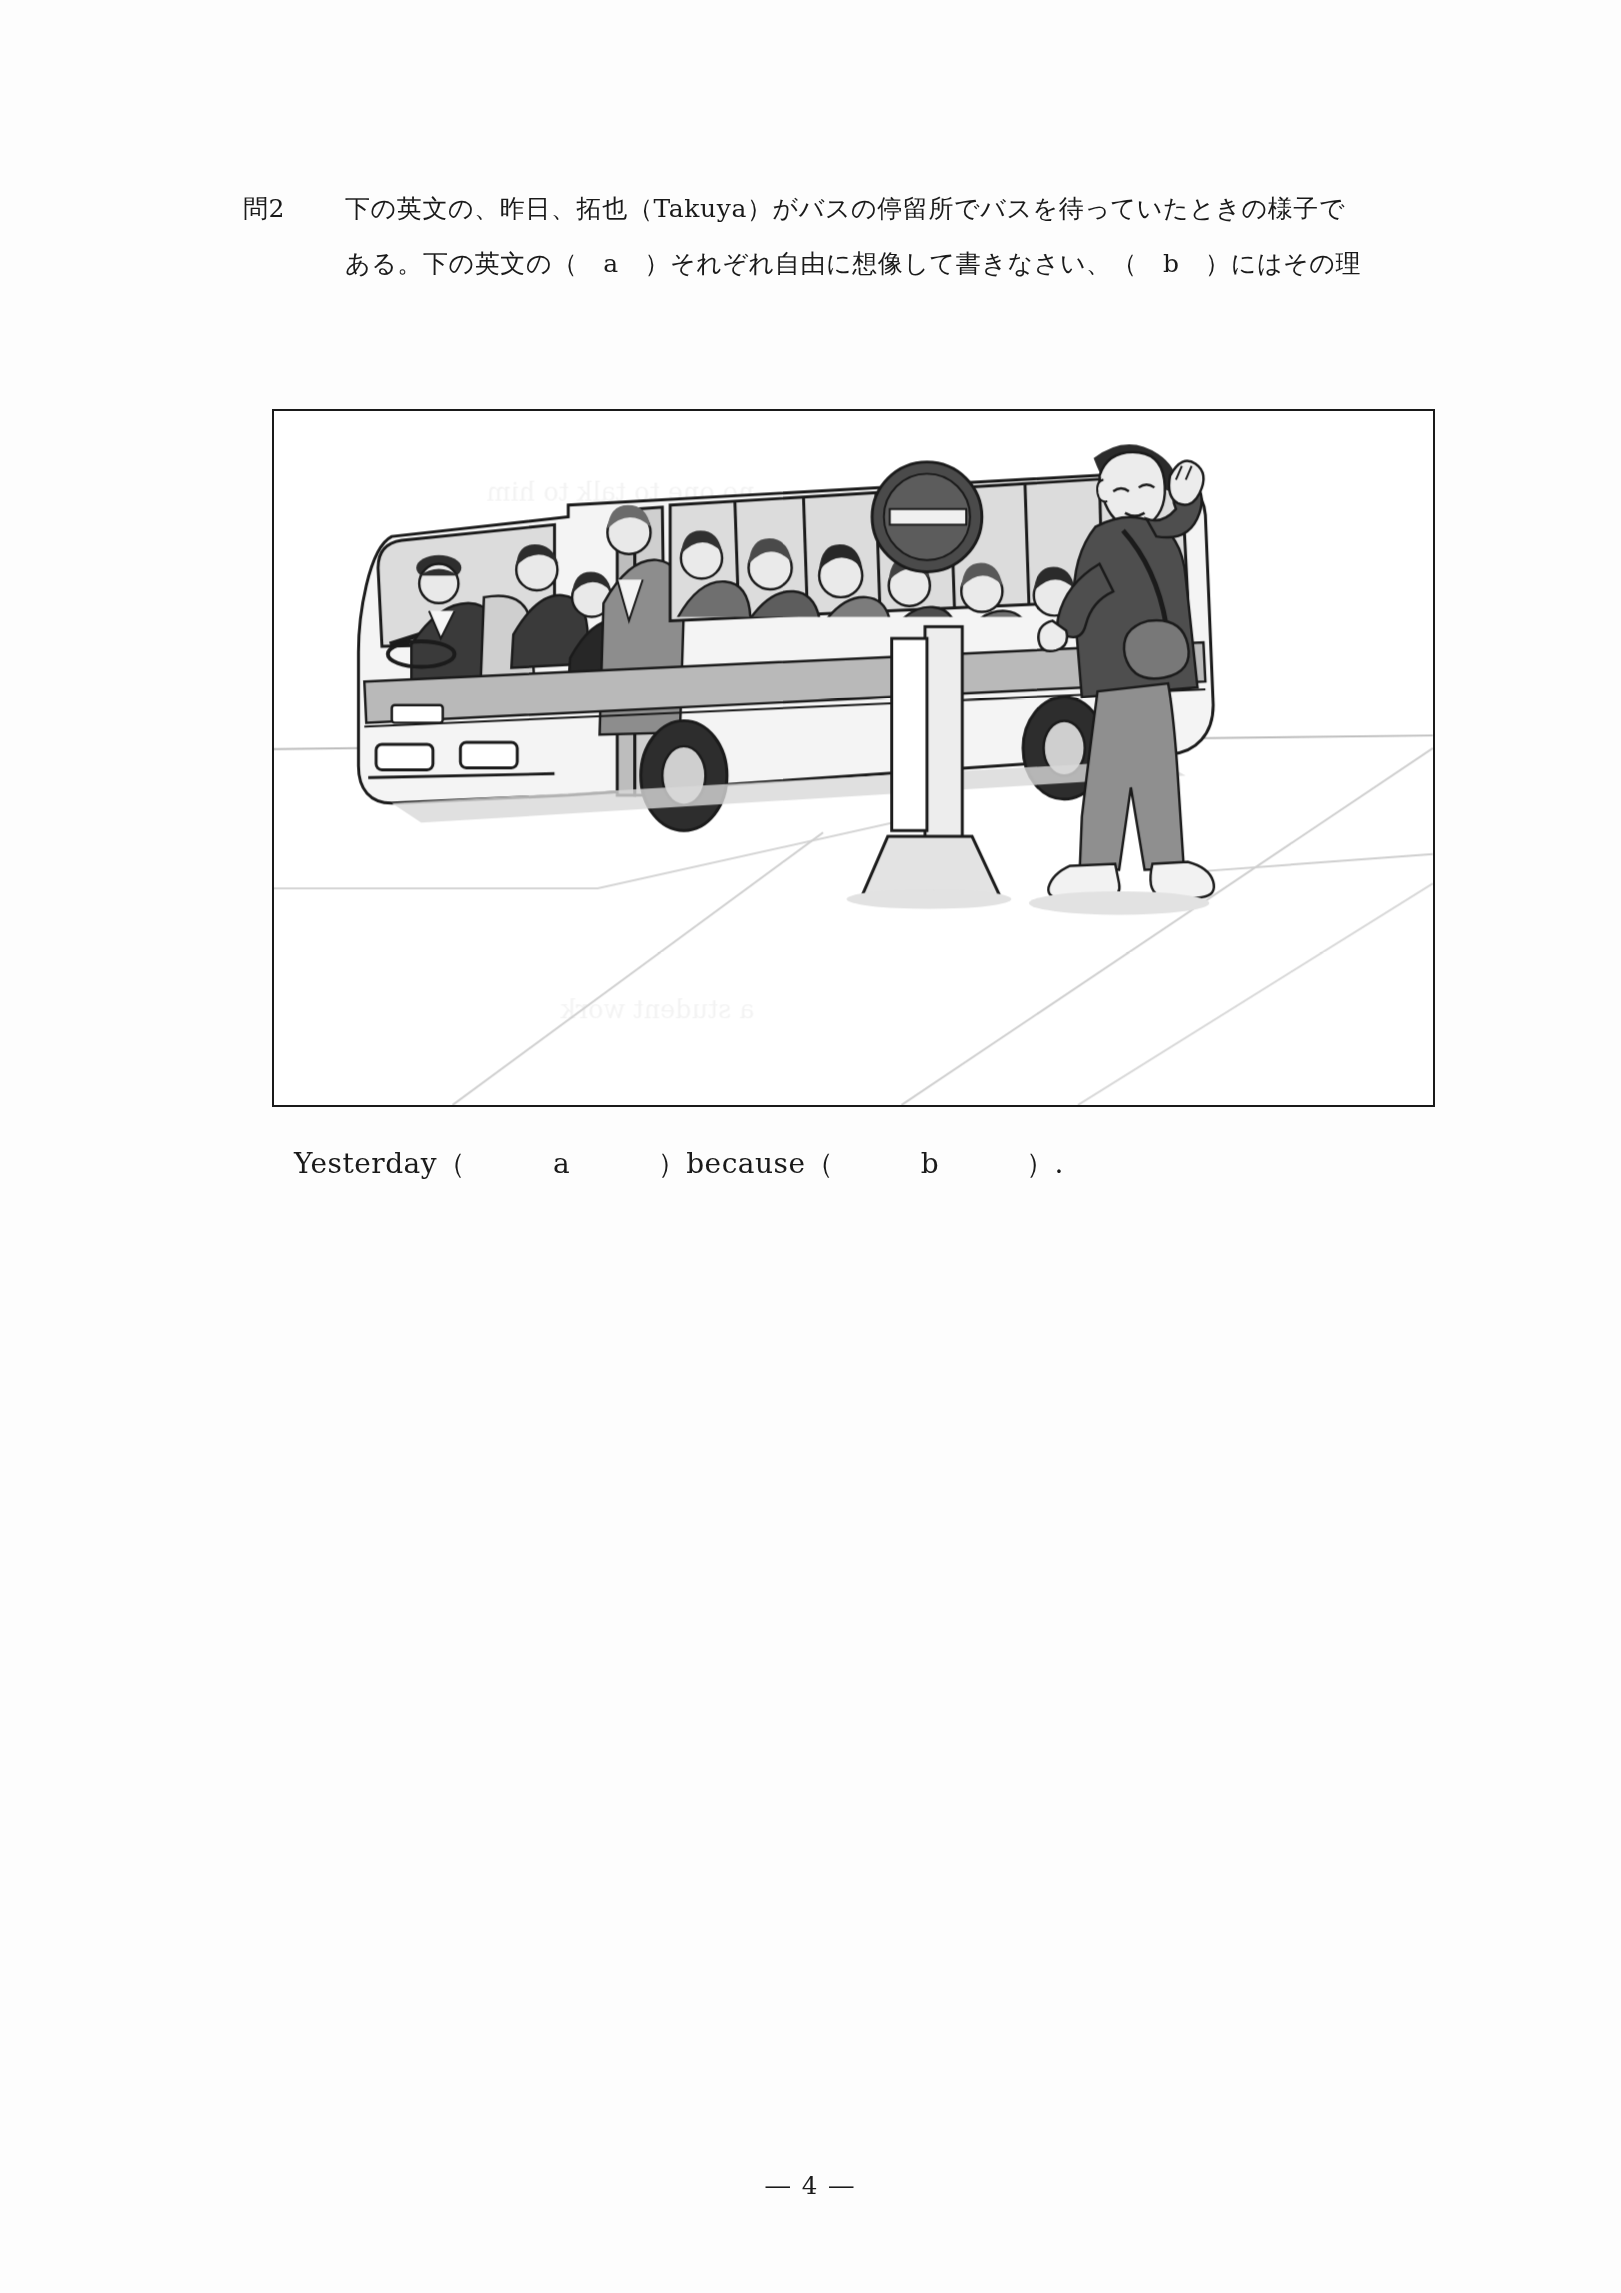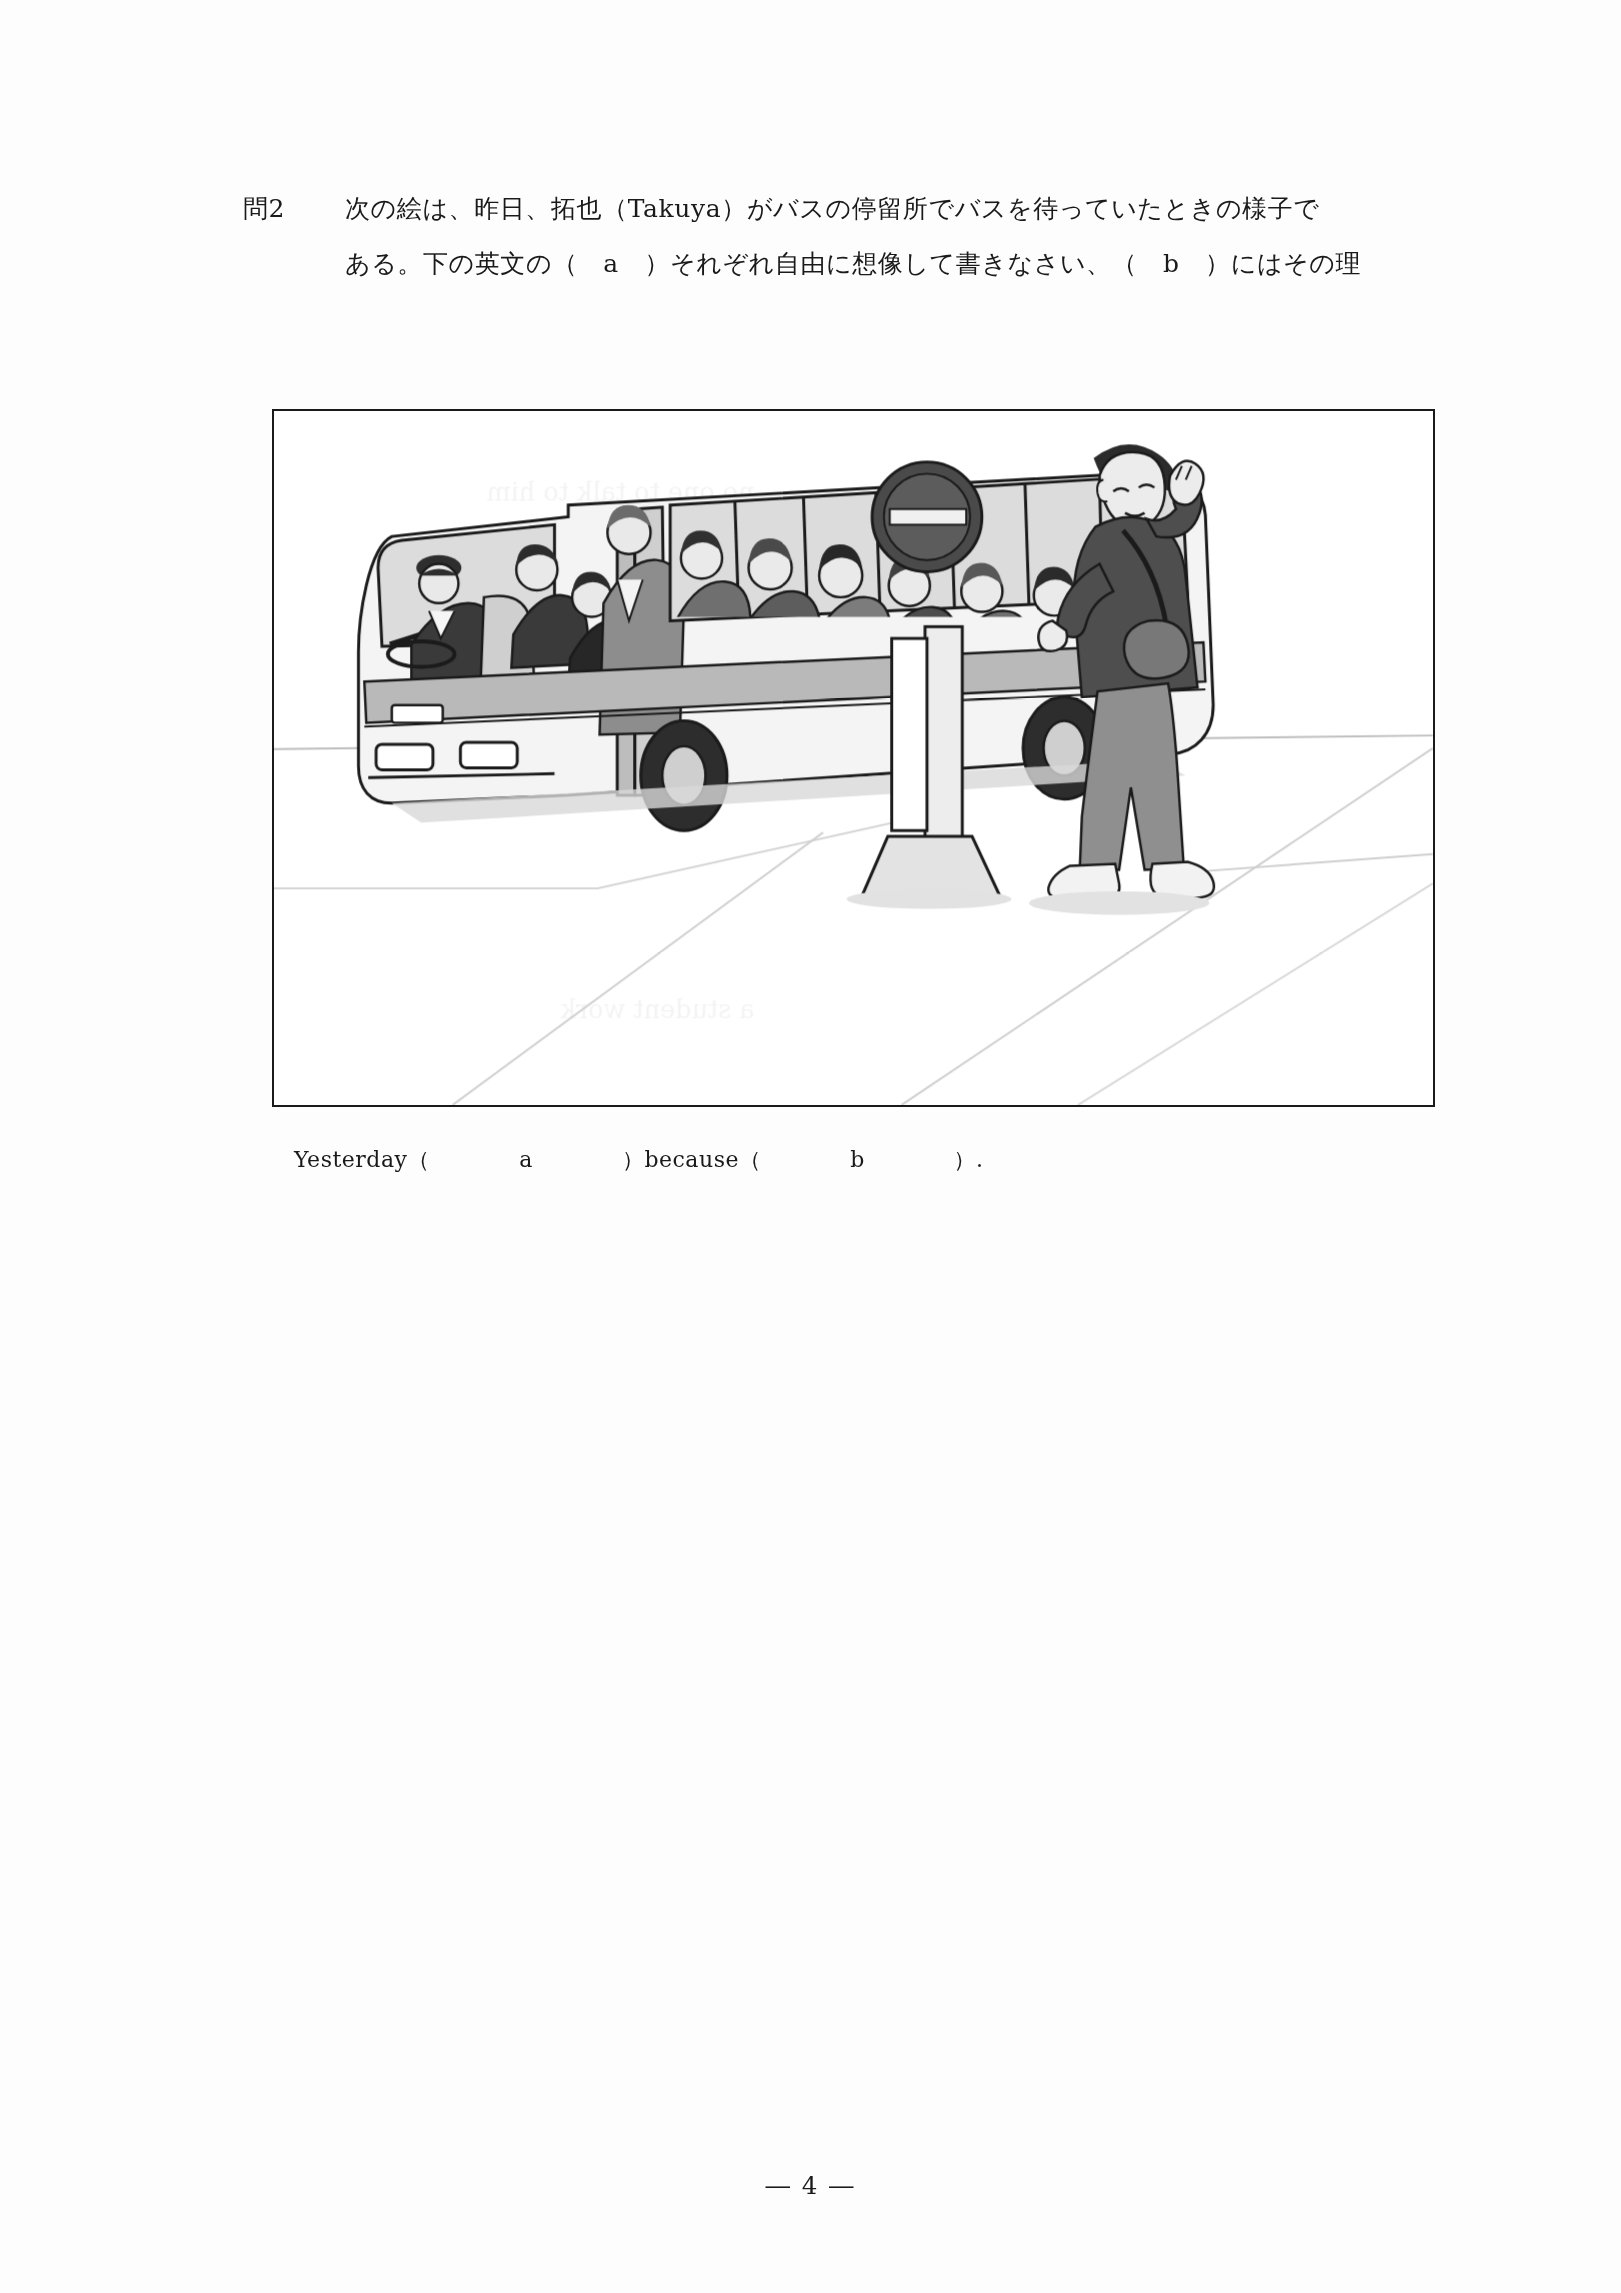--- a/index.html
+++ b/index.html
@@ -65,21 +65,21 @@
     width: 100%;
     height: 100%;
   }
 
   
   .answer-line {
     position: absolute;
     left: 294px;
     top: 1145px;
     font-family: "DejaVu Serif", "Liberation Serif", serif;
-    font-size: 22px;
+    font-size: 28px;
     letter-spacing: 0.5px;
     white-space: pre;
   }
   .blank-a, .blank-b {
     display: inline-block;
     text-align: center;
   }
   .blank-a { width: 192px; }
   .blank-b { width: 192px; }
 
@@ -96,21 +96,21 @@
   }
 </style>
 </head>
 <body>
 
 <div class="page">
 
   <div class="question-block">
     <div class="q-line">
       <span class="q-label">問2</span>
-      <span class="q-text"><span>次の絵は、昨日、拓也（</span><span class="italic">Takuya</span><span>）がバスの停留所でバスを待っていたときの様子で</span></span>
+      <span class="q-text"><span>下の英文の、昨日、拓也（</span><span class="italic">Takuya</span><span>）がバスの停留所でバスを待っていたときの様子で</span></span>
     </div>
     <div class="q-line q-indent">ある。下の英文の（　a　）それぞれ自由に想像して書きなさい、（　b　）にはその理</div>
   </div>
 
   <div class="figure">
     <svg viewBox="0 0 1182 708" xmlns="http://www.w3.org/2000/svg">
       <defs>
         <clipPath id="frameClip">
             <rect x="0" y="0" width="1182" height="708"></rect>
           </clipPath>

